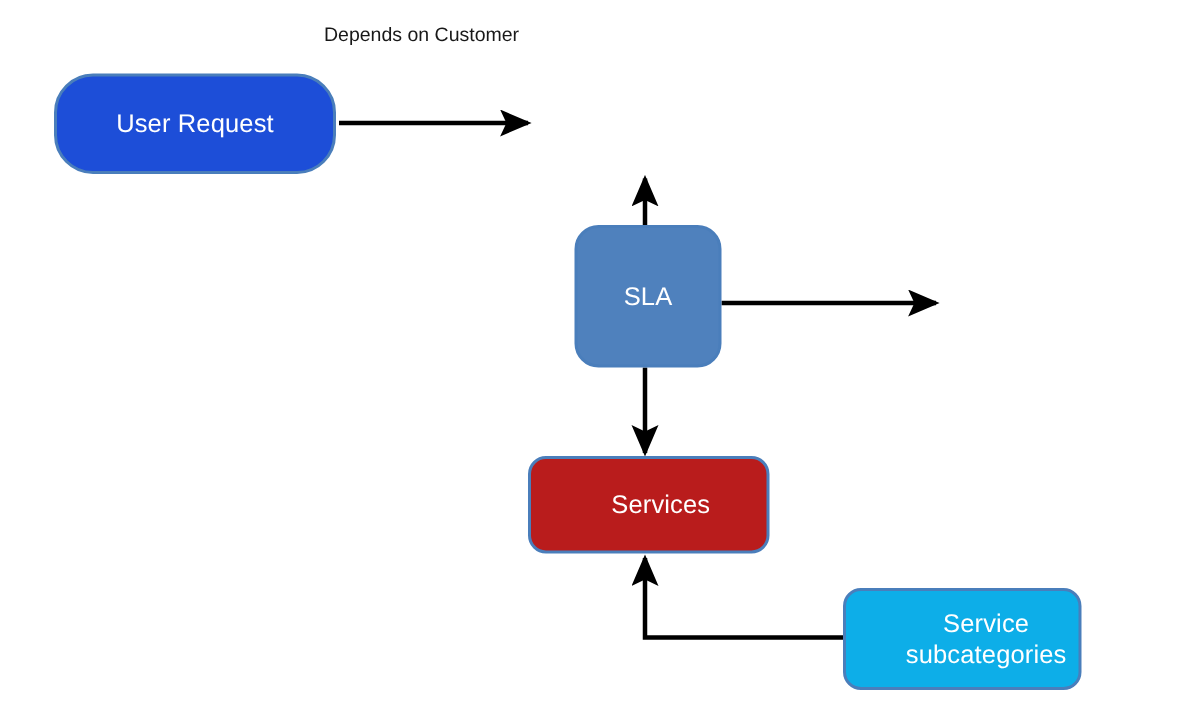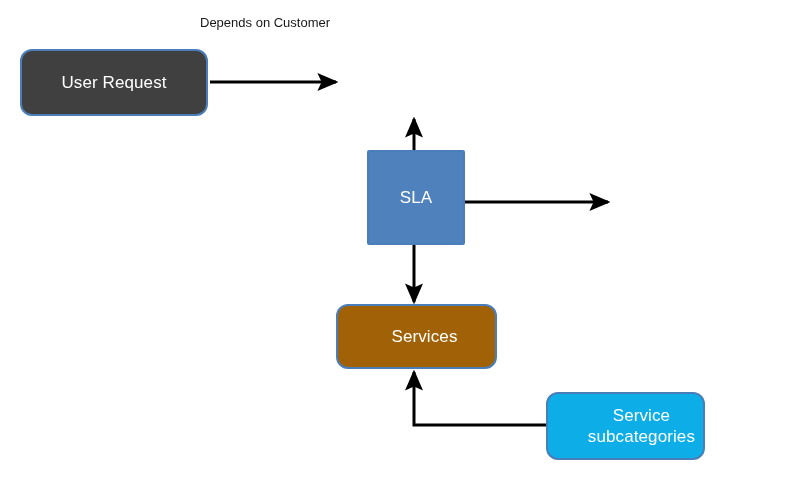--- a/index.html
+++ b/index.html
@@ -10,20 +10,21 @@
   }
   body {
     font-family: "Liberation Sans", sans-serif;
   }
   #canvas {
     position: relative;
     width: 711px;
     height: 484px;
     background: #ffffff;
     overflow: hidden;
+    margin-left: 16px;
   }
   #connectors {
     position: absolute;
     left: 0;
     top: 0;
     width: 787px;
     height: 484px;
     pointer-events: none;
   }
   .node {
@@ -49,21 +50,21 @@
   .edge-label {
     position: absolute;
     color: #181818;
     font-size: 13px;
     white-space: nowrap;
     z-index: 3;
   }
   
   #node-user-request   { left: 20px;  top: 49px;  width: 188px; height: 67px; }
   #node-customer-contract { left: 336px; top: 49px; width: 161px; height: 68px; }
-  #node-sla            { left: 367px; top: 150px; width: 98px;  height: 95px; border-radius: 2px; }
+  #node-sla            { left: 367px; top: 150px; width: 98px;  height: 95px; border-radius: 16px; }
   #node-slts           { left: 608px; top: 168px; width: 152px; height: 69px; }
   #node-services       { left: 336px; top: 304px; width: 161px; height: 65px; }
   #node-service-subcategories { left: 546px; top: 392px; width: 159px; height: 68px; }
 </style>
 </head>
 <body>
 
 <div id="canvas">
 
   <svg id="connectors" viewBox="0 0 787 484" width="787" height="484" xmlns="http://www.w3.org/2000/svg">
@@ -79,31 +80,31 @@
 
     <line x1="465" y1="202" x2="608" y2="202" stroke="#000000" stroke-width="3" marker-end="url(#arrowhead)"></line>
 
     <line x1="414" y1="245" x2="414" y2="302" stroke="#000000" stroke-width="3" marker-end="url(#arrowhead)"></line>
 
     <polyline points="546,425 414,425 414,372" fill="none" stroke="#000000" stroke-width="3" marker-end="url(#arrowhead)"></polyline>
   </svg>
 
   <div class="edge-label" style="left:200px; top:15px;">Depends on Customer</div>
 
-  <div class="node" id="node-user-request" style="background:#404040;">
+  <div class="node" id="node-user-request" style="background:#1d4ed8;border-radius:26px;">
     <span class="node-label">User Request</span>
   </div>
 
 
   <div class="node" id="node-sla" style="background:#4F81BD;">
     <span class="node-label">SLA</span>
   </div>
 
 
-  <div class="node" id="node-services" style="background:#a16207;padding-left:24px;">
+  <div class="node" id="node-services" style="background:#b91c1c;padding-left:24px;">
     <span class="node-label">Services</span>
   </div>
 
   <div class="node" id="node-service-subcategories" style="background:#0DAEE8;justify-content:flex-end;">
     <span class="node-label">Service
 subcategories</span>
   </div>
 
 </div>
 

